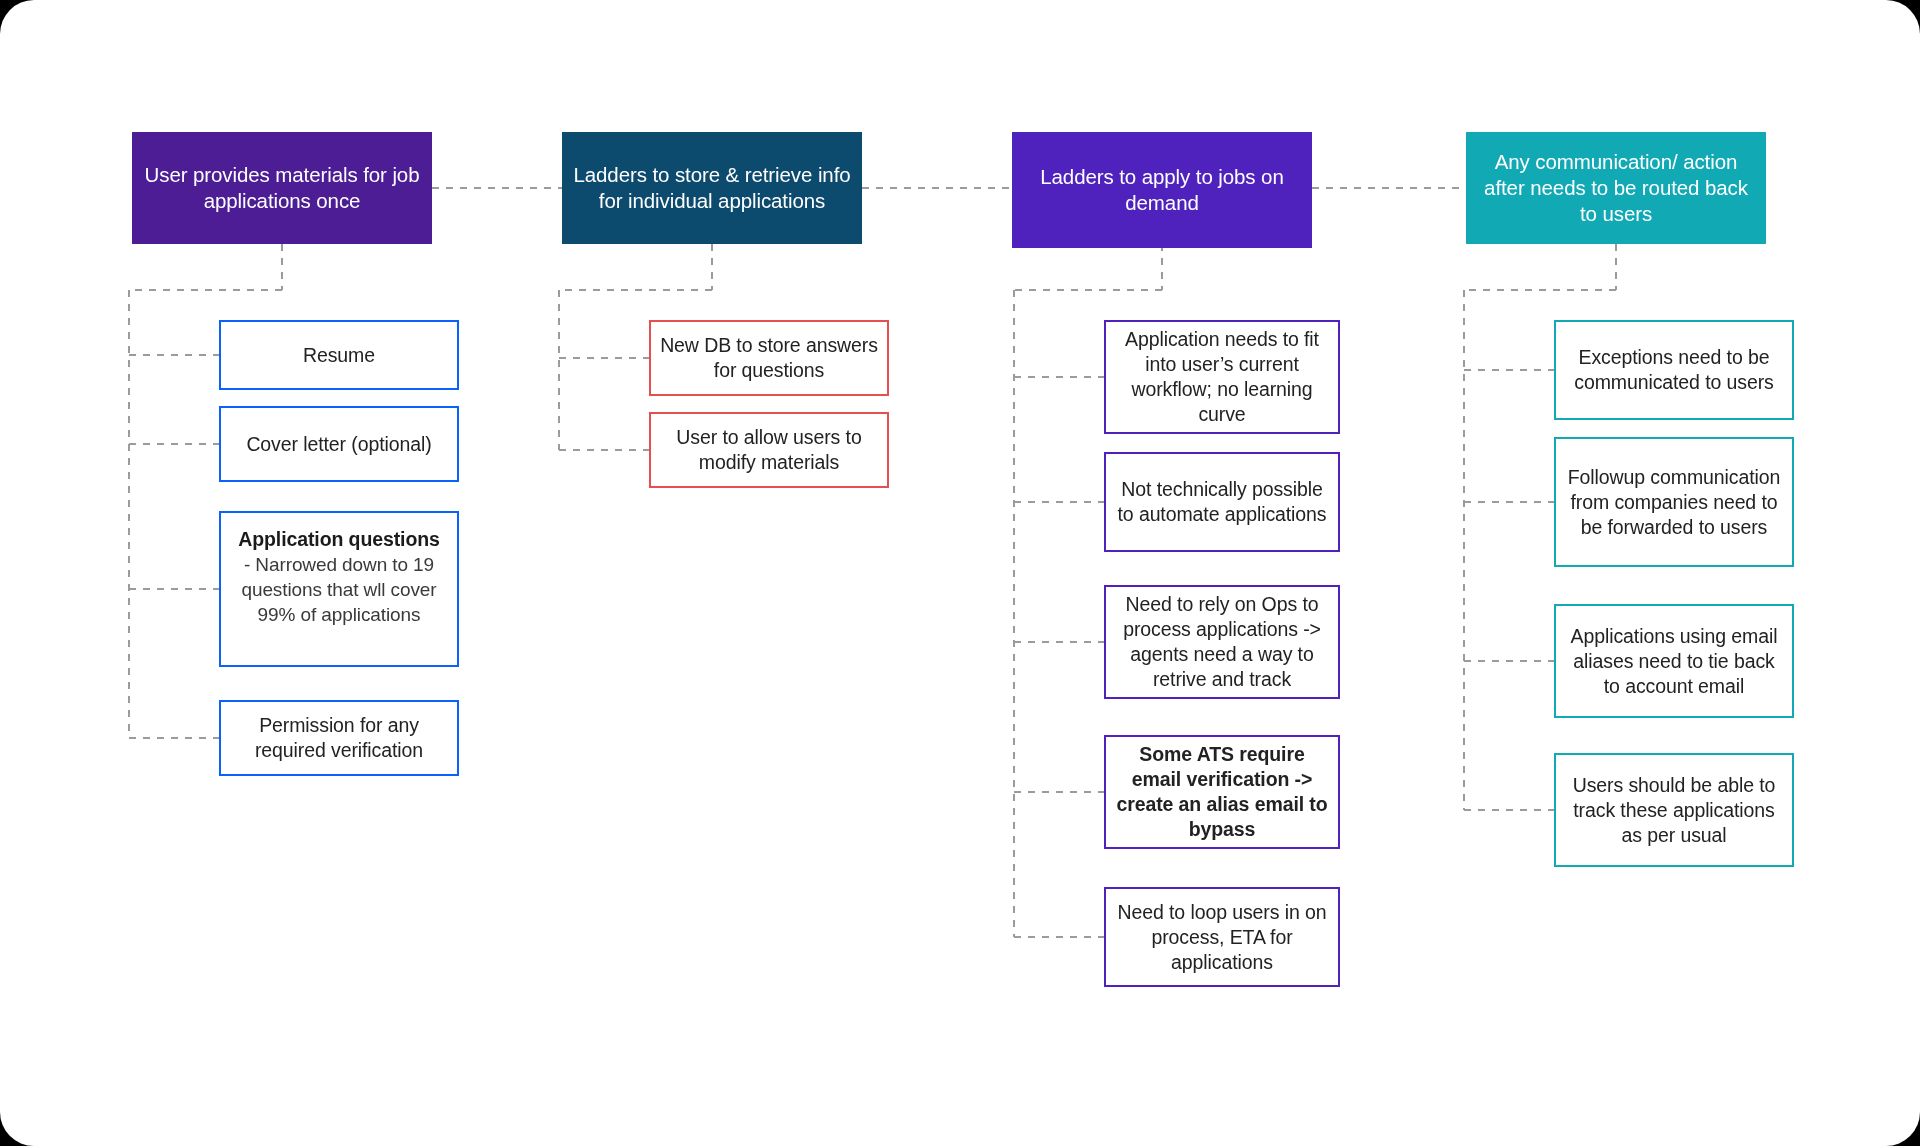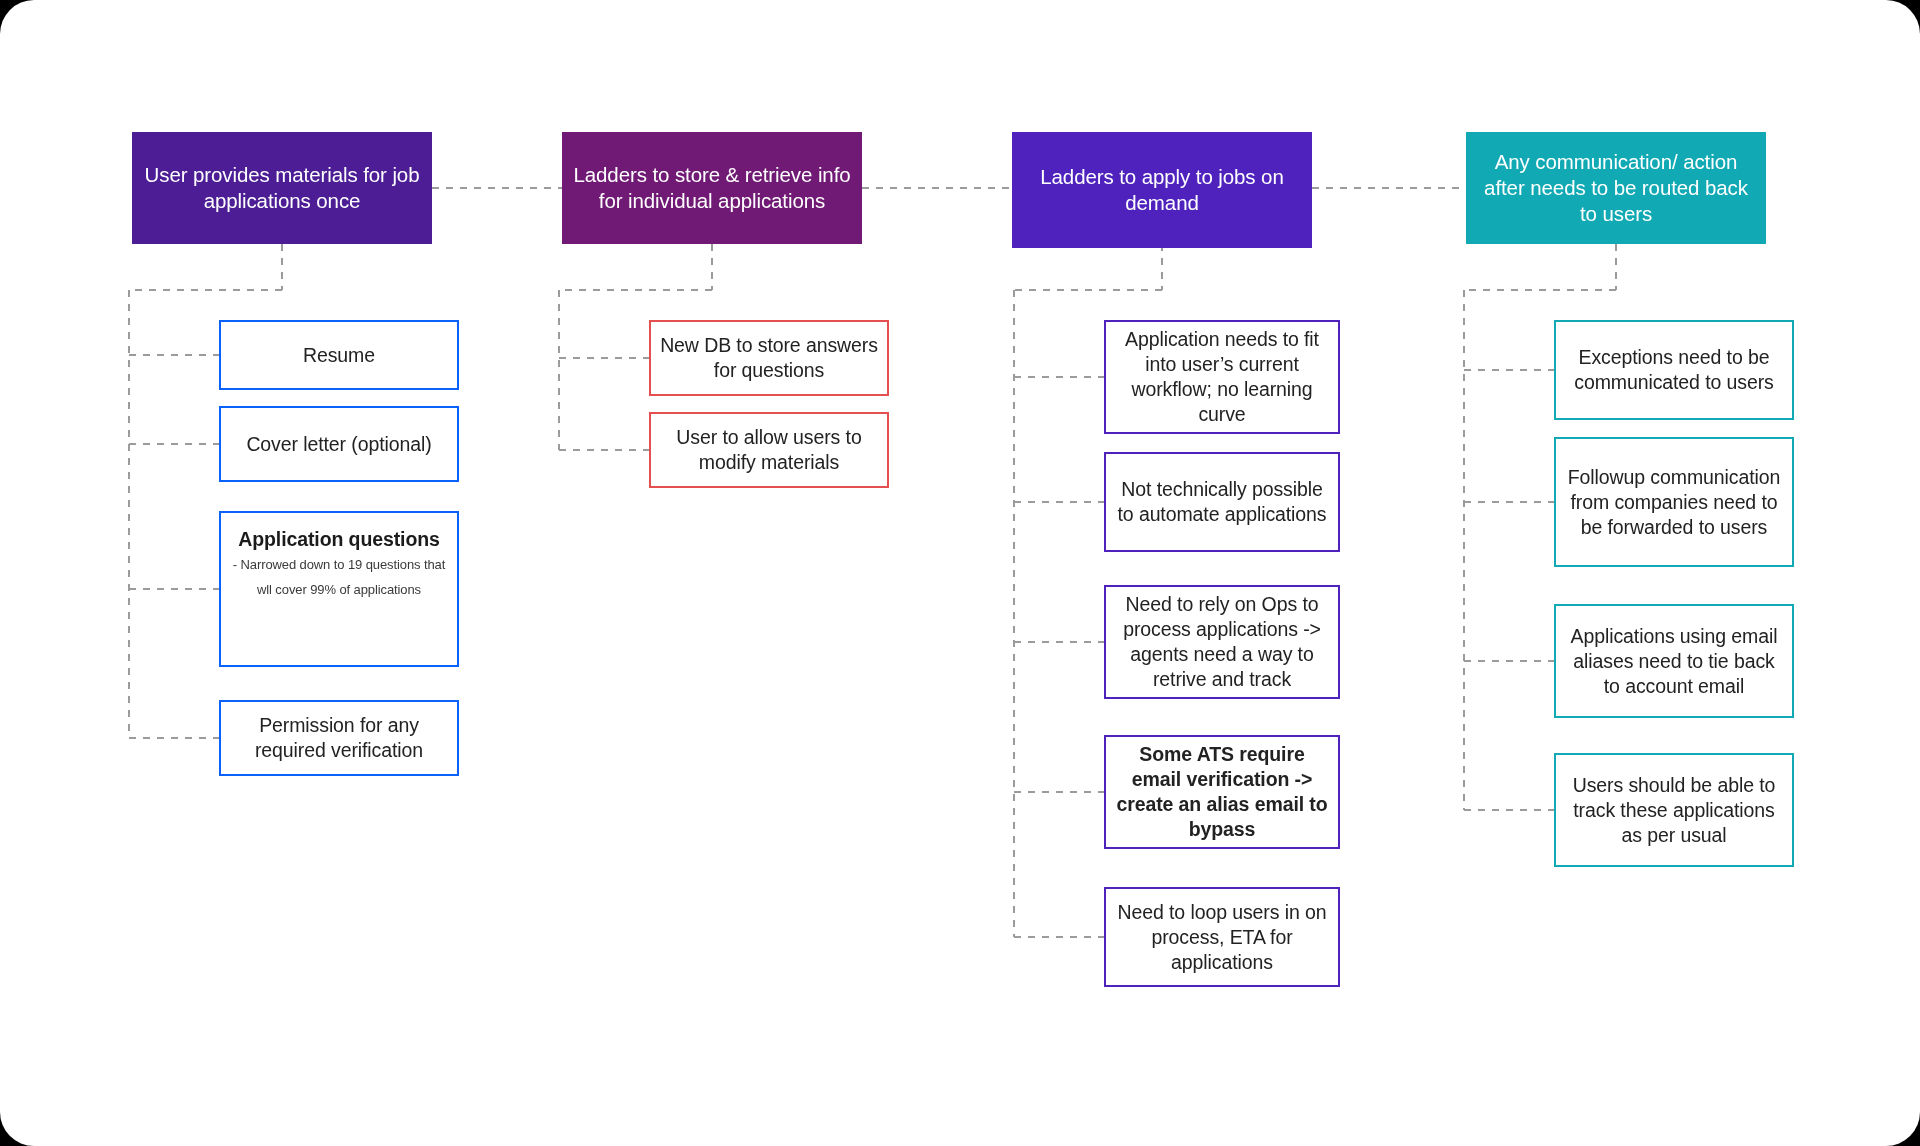--- a/index.html
+++ b/index.html
@@ -63,21 +63,21 @@
   .child-box .bx-title {
     display: block;
     font-weight: bold;
     color: #1b1b1b;
     font-size: 19.5px;
     line-height: 25px;
   }
   .child-box .bx-sub {
     display: block;
     color: #3a3a3a;
-    font-size: 13px;
+    font-size: 19px;
     line-height: 25px;
   }
 </style>
 </head>
 <body>
 
 <div id="canvas">
   <svg id="wires" viewBox="0 0 1920 1146" width="1920" height="1146" aria-hidden="true">
       <line x1="282" y1="244" x2="282" y2="290" stroke="#9b9b9b" stroke-width="2" stroke-dasharray="7,7" shape-rendering="crispEdges"></line>
       <line x1="282" y1="290" x2="129" y2="290" stroke="#9b9b9b" stroke-width="2" stroke-dasharray="7,7" shape-rendering="crispEdges"></line>
@@ -120,21 +120,21 @@
       <div class="child-box" style="border-color: rgb(10, 98, 250); left: 219px; top: 406px; width: 240px; height: 76px;">
         <span>Cover letter (optional)</span>
       </div>
       <div class="child-box with-title" style="border-color: rgb(10, 98, 250); left: 219px; top: 511px; width: 240px; height: 156px;">
         <span class="bx-title">Application questions</span>
         <span class="bx-sub">- Narrowed down to 19 questions that wll cover 99% of applications</span>
       </div>
       <div class="child-box" style="border-color: rgb(10, 98, 250); left: 219px; top: 700px; width: 240px; height: 76px;">
         <span>Permission for any required verification</span>
       </div>
-      <div class="header-box" style="background: #701a75; left: 562px; top: 132px; width: 300px; height: 112px;">
+      <div class="header-box" style="background: #0c4a6e; left: 562px; top: 132px; width: 300px; height: 112px;">
         <span>Ladders to store &amp; retrieve info for individual applications</span>
       </div>
       <div class="child-box" style="border-color: rgb(228, 80, 79); left: 649px; top: 320px; width: 240px; height: 76px;">
         <span>New DB to store answers for questions</span>
       </div>
       <div class="child-box" style="border-color: rgb(228, 80, 79); left: 649px; top: 412px; width: 240px; height: 76px;">
         <span>User to allow users to modify materials</span>
       </div>
       <div class="header-box" style="background: rgb(79, 34, 189); left: 1012px; top: 132px; width: 300px; height: 116px;">
         <span>Ladders to apply to jobs on demand</span>

